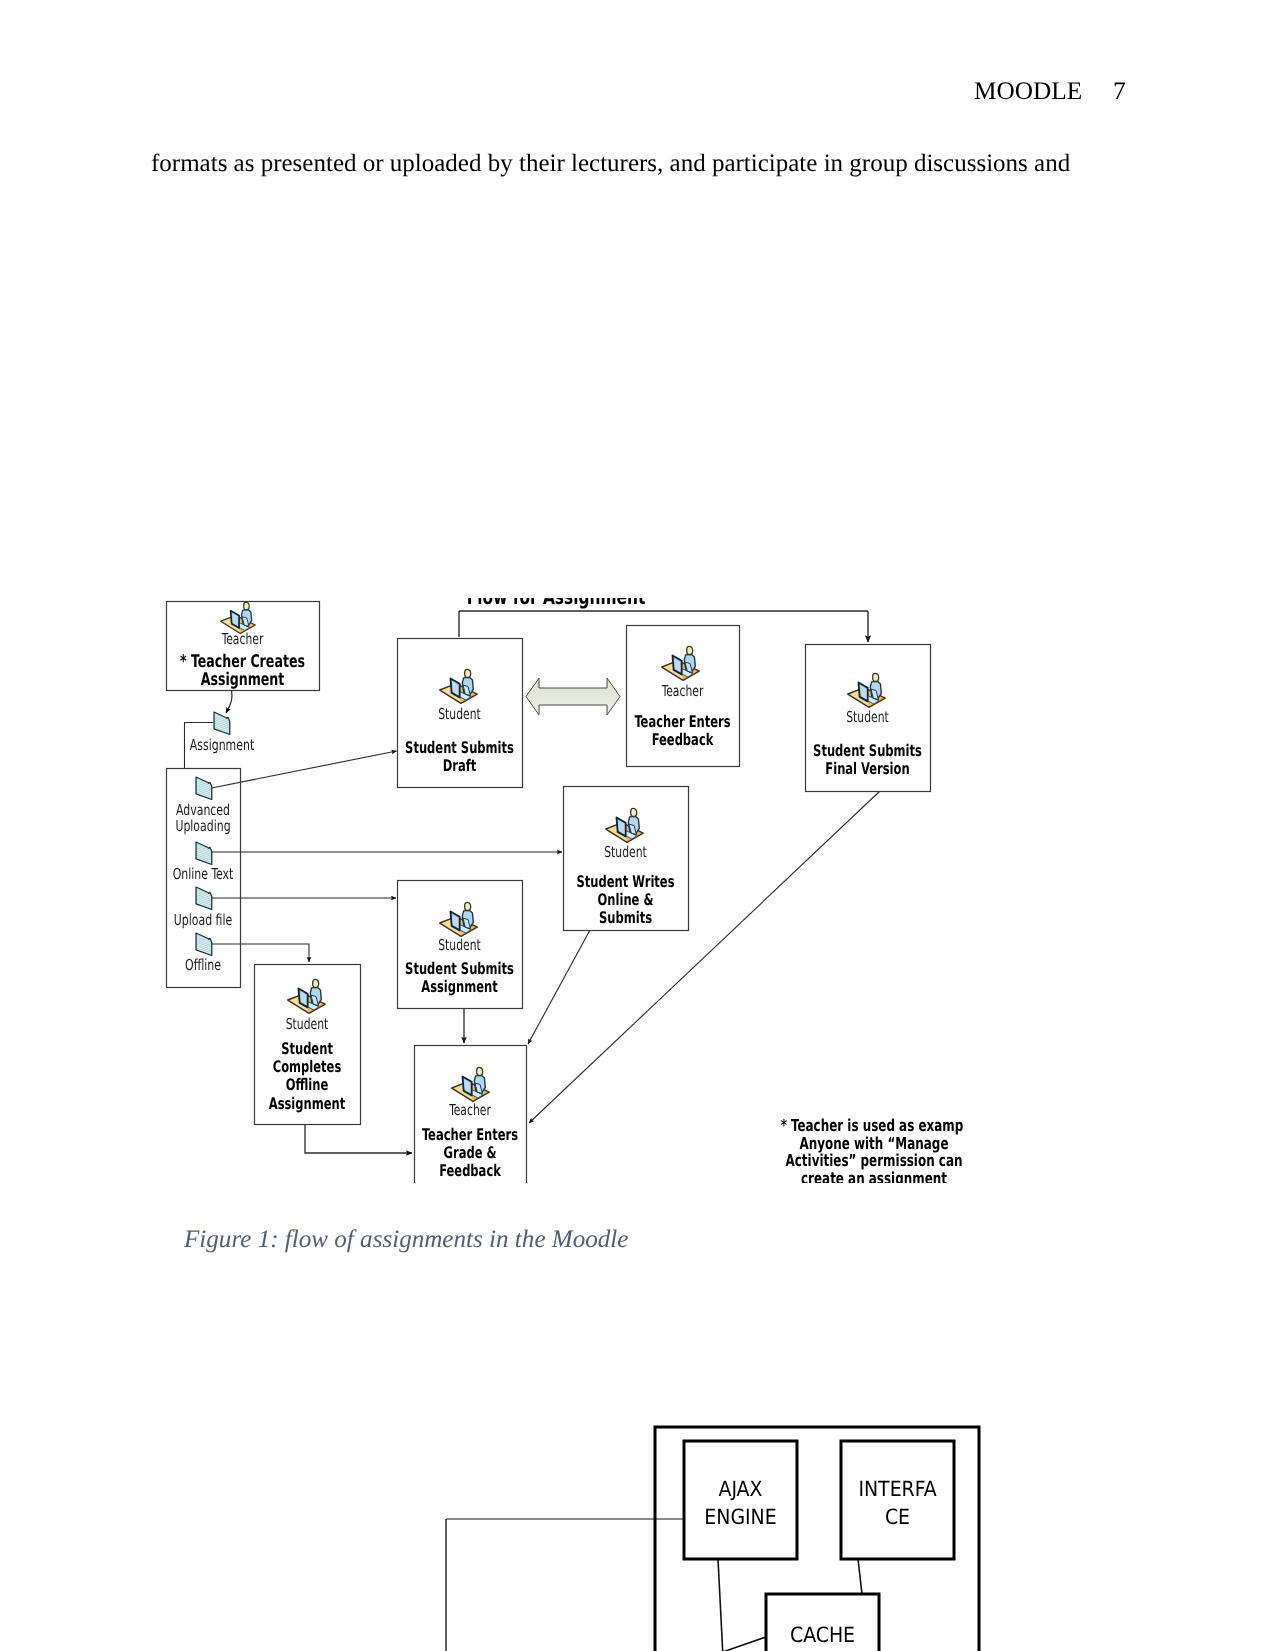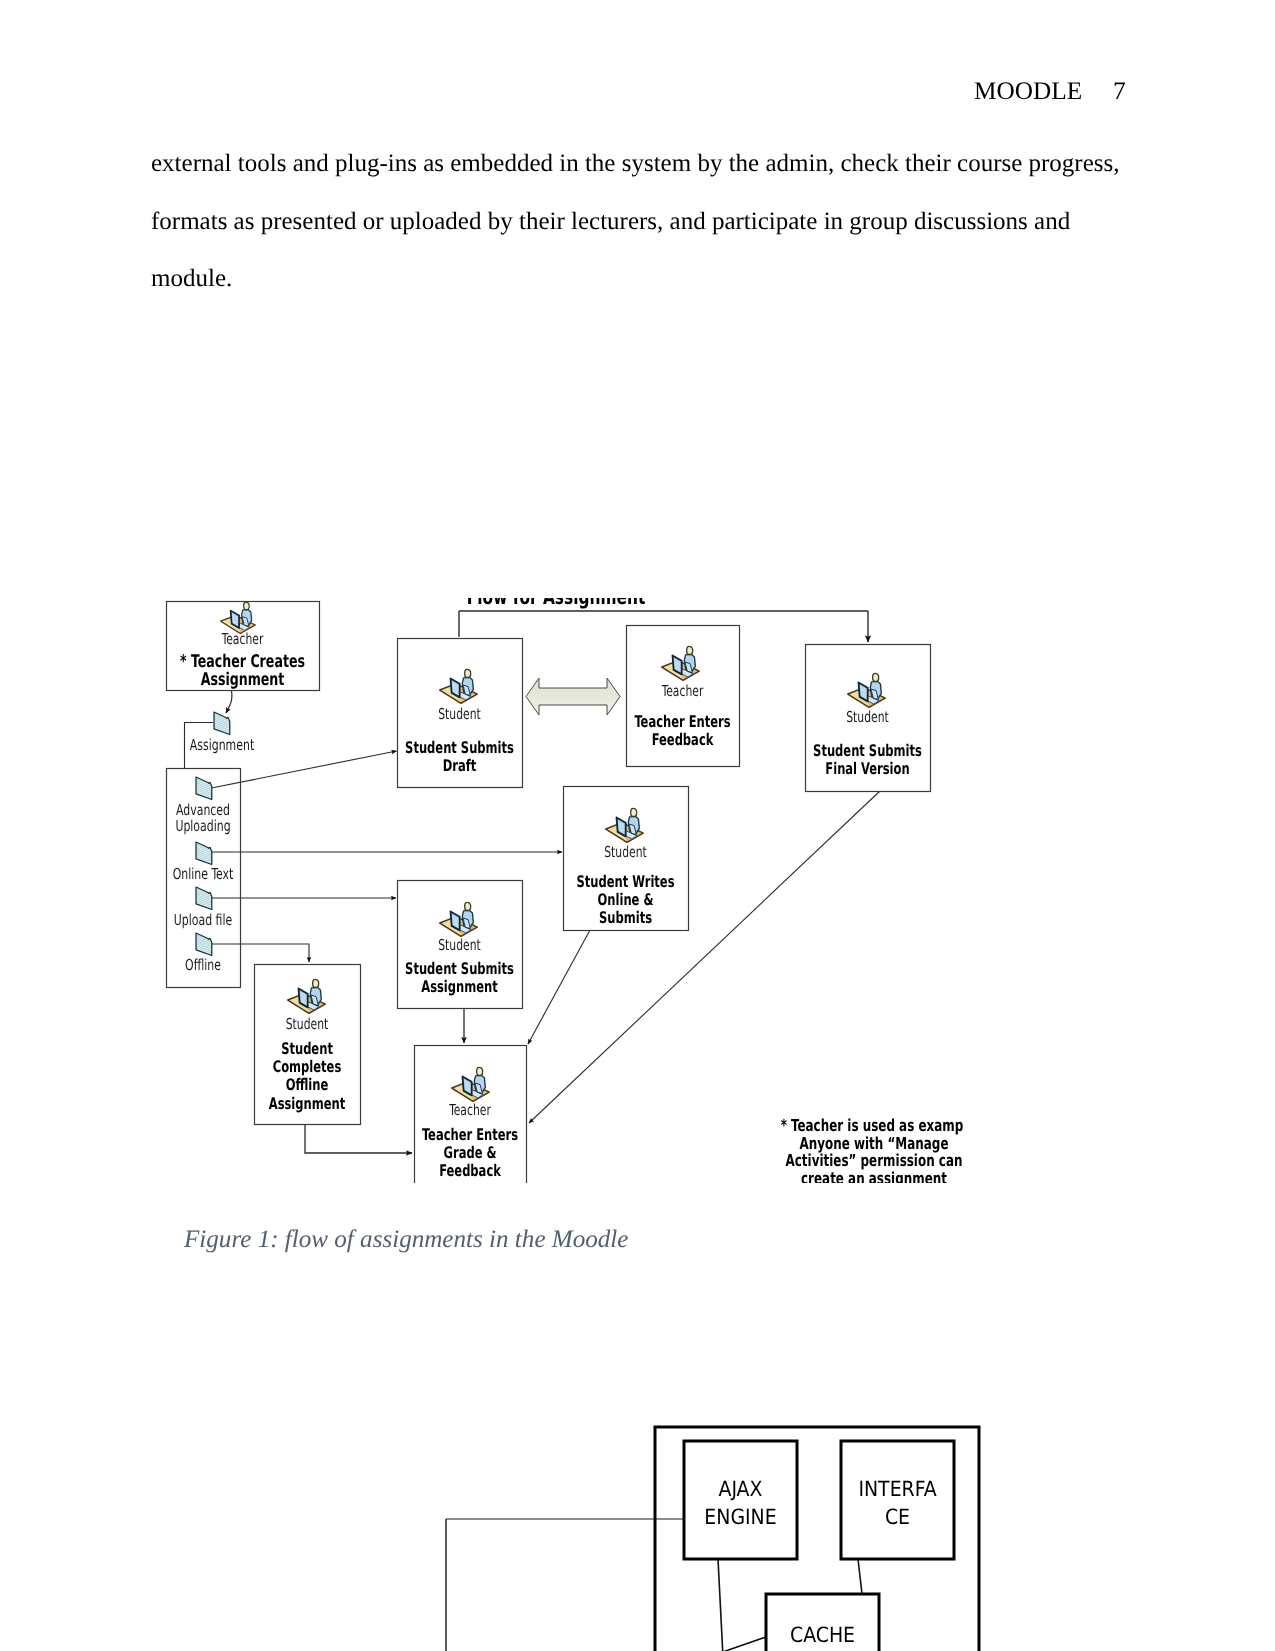--- a/index.html
+++ b/index.html
@@ -17,23 +17,21 @@
   #fig1 text{font-family:"DejaVu Sans Condensed","DejaVu Sans",sans-serif;}
   #fig2 text{font-family:"DejaVu Sans Condensed","DejaVu Sans",sans-serif;}
 </style>
 </head>
 <body>
 
 <div class="page">
   <div class="hdr" style="left:974px;top:77px">MOODLE</div>
   <div class="hdr" style="left:1113px;top:77px">7</div>
   <div class="para">
-    <div class="pline">external tools and plug-ins as embedded in the system by the admin, check their course progress,</div>
     <div class="pline">formats as presented or uploaded by their lecturers, and participate in group discussions and</div>
-    <div class="pline">module.</div>
   </div>
 
   <div class="fig1wrap">
     <svg id="fig1" viewBox="3 3 802 585" width="802" height="585" xmlns="http://www.w3.org/2000/svg">
         <defs>
           <marker id="ah1" viewBox="0 0 10 10" refX="9.2" refY="5" markerWidth="5.2" markerHeight="5.2" orient="auto-start-reverse" markerUnits="strokeWidth">
             <path d="M0 0.6 L10 5 L0 9.4 L2 5 Z" fill="#111"></path>
           </marker>
           <marker id="ah2" viewBox="0 0 10 10" refX="9.2" refY="5" markerWidth="5.0" markerHeight="5.0" orient="auto-start-reverse" markerUnits="strokeWidth">
             <path d="M0 0.8 L10 5 L0 9.2 L1.6 5 Z" fill="#111"></path>

